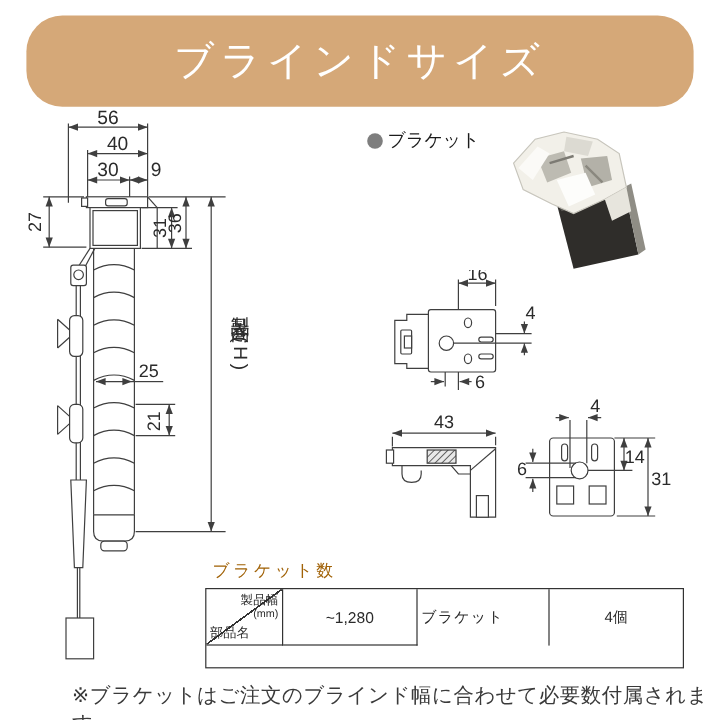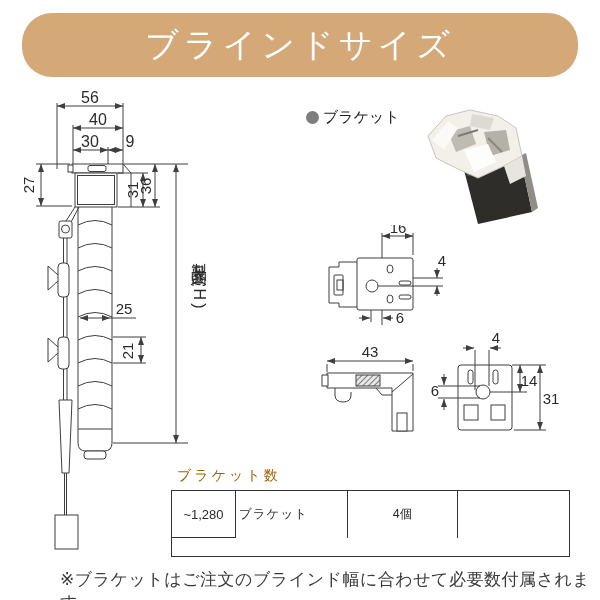--- a/index.html
+++ b/index.html
@@ -1,21 +1,21 @@
 <!DOCTYPE html>
 <html style="--banner-bg: #D5A878; --banner-text: #FFFFFF; --line: #3F3F3F; --text: #2B2B2B;"><head>
 <meta charset="utf-8">
 <style>
   :root{
     --banner-bg:#D5A878; --banner-text:#FFFFFF; --line:#3F3F3F; --text:#2B2B2B;
   }
   html,body{margin:0;padding:0;background:#fff;}
   .stage{position:relative;width:600px;height:600px;background:#fff;overflow:hidden;
          font-family:"Liberation Sans","DejaVu Sans",sans-serif;color:var(--text);}
-  .banner{position:absolute;left:22px;top:13px;width:556px;height:64px;border-radius:30px;
+  .banner{position:absolute;left:22px;top:13px;width:556px;height:76px;border-radius:30px;
           background:var(--banner-bg);display:flex;align-items:center;justify-content:center;}
   .banner span{color:var(--banner-text);font-size:33px;letter-spacing:5px;}
   svg{position:absolute;color:var(--line);}
   svg text{font-family:"Liberation Sans","DejaVu Sans",sans-serif;fill:var(--text);}
   .dim,.ext,.shape{stroke:currentColor;stroke-width:1;fill:none;}
   .shape-f{stroke:currentColor;stroke-width:1;fill:#fff;}
   .lbl{font-size:15px;text-anchor:middle;}
   .lbl-lg{font-size:16px;text-anchor:middle;}
   .vtext{position:absolute;left:188px;top:250px;writing-mode:vertical-rl;text-orientation:mixed;
          font-size:16px;letter-spacing:3px;color:var(--text);}
@@ -257,20 +257,27 @@
     <text class="lbl" x="99" y="56">14</text>
 
     <line class="ext" x1="82" y1="35" x2="116" y2="35"></line>
     <line class="ext" x1="84" y1="100" x2="116" y2="100"></line>
     <line class="dim" x1="110" y1="35" x2="110" y2="100" marker-start="url(#s4)" marker-end="url(#e4)"></line>
     <text class="lbl" x="121" y="74">31</text>
   </svg>
 
   <div class="tbl-title">ブラケット数</div>
   <div class="btable">
+    <div class="cell corner">
+      <div class="corner-top">
+        <span>製品幅</span>
+        <span class="corner-unit">(mm)</span>
+      </div>
+      <div class="corner-bottom">部品名</div>
+    </div>
     <div class="cell">~1,280</div>
     <div class="cell row2 row-label">ブラケット</div>
     <div class="cell row2">4個</div>
   </div>
 
   <div class="note">※ブラケットはご注文のブラインド幅に合わせて必要数付属されます。</div>
 
 </div>
 
 </body></html>

